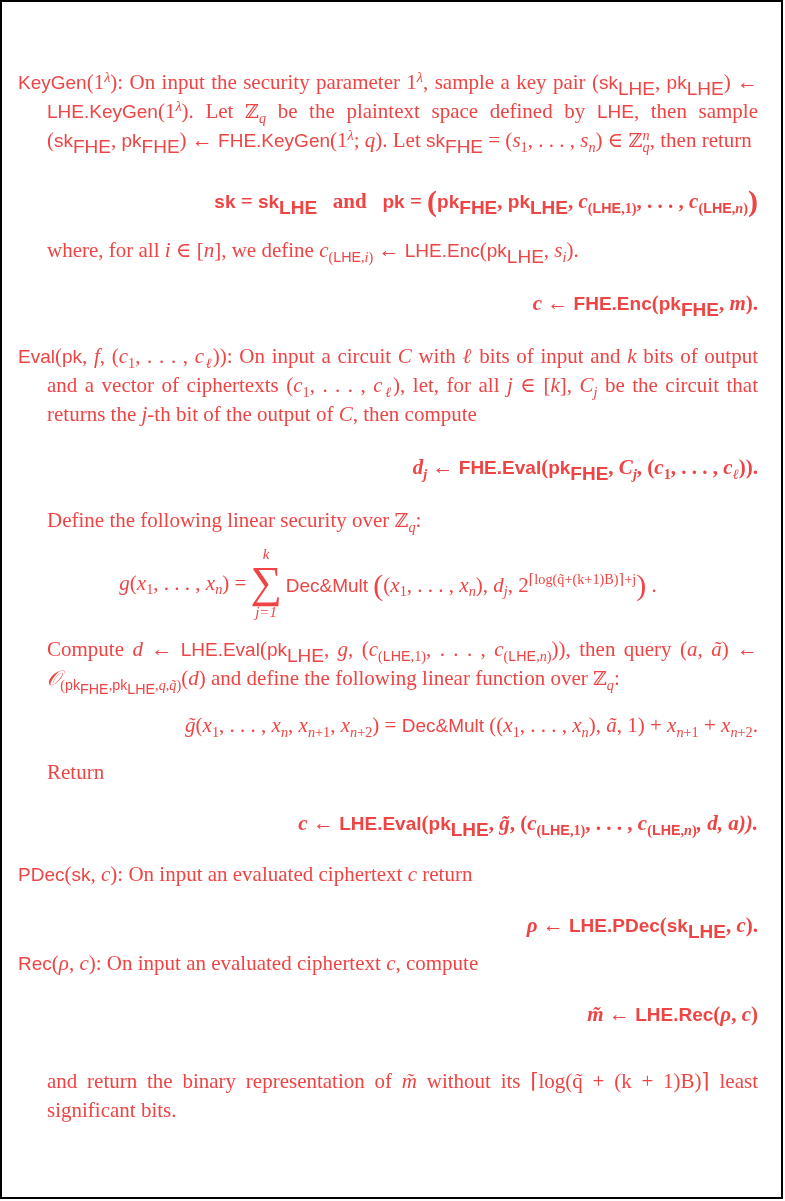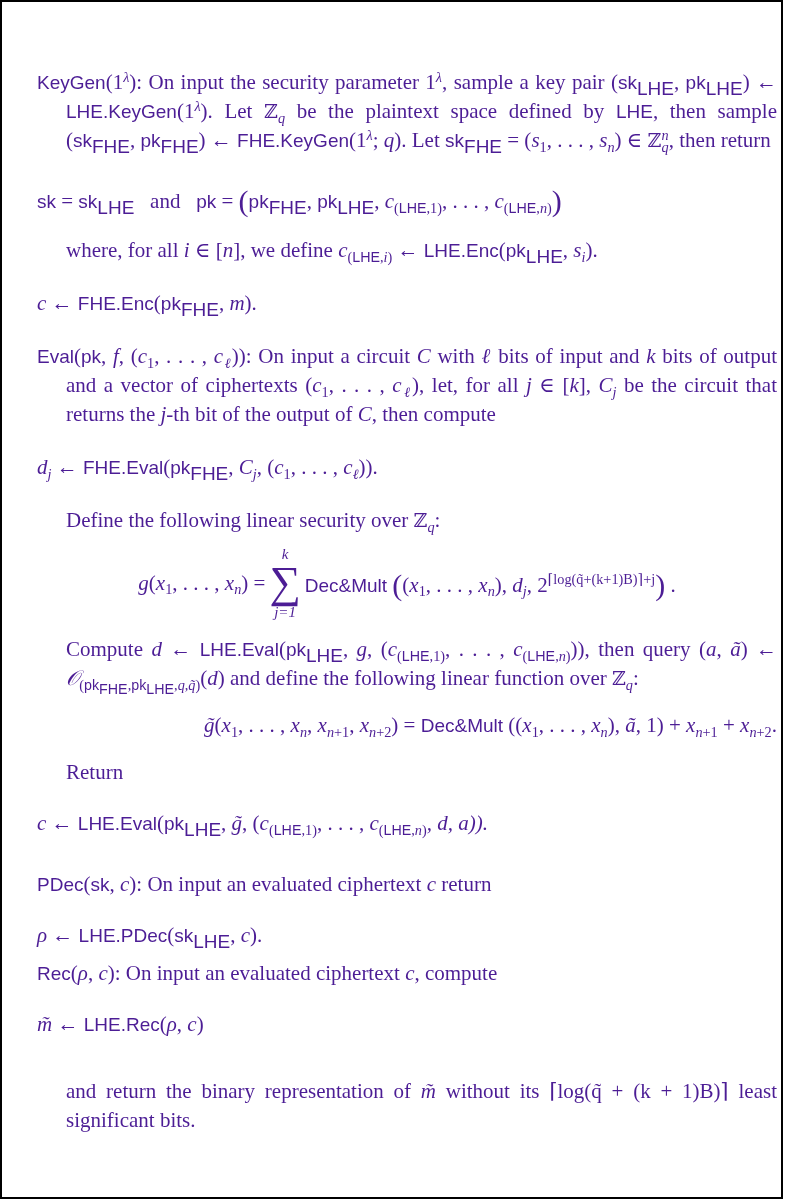--- a/index.html
+++ b/index.html
@@ -2,35 +2,35 @@
 <html><head>
   <meta charset="utf-8">
   <style>
     html, body { margin: 0; padding: 0; background: #ffffff; }
     body { width: 785px; height: 1201px; position: relative; overflow: hidden; }
     .frame {
       position: absolute; left: 0; top: 0; width: 779px; height: 1195px;
       border: 2px solid #000; background: #fff;
     }
     .content {
-      position: absolute; left: 37px; top: 68px; width: 740px;
+      position: absolute; left: 18px; top: 68px; width: 740px;
       font-family: "Liberation Serif", "DejaVu Serif", serif;
-      font-size: 21px; line-height: 29px; color: #4c1d95;
+      font-size: 21px; line-height: 29px; color: #ef4444;
     }
     .sf { font-family: "Liberation Sans", "DejaVu Sans", sans-serif; font-style: normal; font-size: 19px; }
     .it { font-style: italic; }
     .bb { font-family: "DejaVu Serif", serif; font-style: normal; font-size: 19px; }
     sub, sup { font-size: 0.68em; line-height: 0; position: relative; vertical-align: baseline; }
     sub { top: 0.32em; }
     sup { top: -0.5em; }
     sub .sf, sup .sf { font-size: 1em; }
     .sub-sub { font-size: 0.8em; }
     .hang { padding-left: 29px; text-indent: -29px; text-align: justify; }
     .indent { padding-left: 29px; text-align: justify; }
-    .display { text-align: left; margin: 18px 0 18px 0; white-space: nowrap; }
+    .display { text-align: right; margin: 18px 0 18px 0; white-space: nowrap; font-weight: bold; }
     .big-paren { font-size: 30px; position: relative; top: 3px; }
     .sum-block { display: inline-block; vertical-align: middle; text-align: center; line-height: 18px; margin: 0 4px; }
     .sum-block .lim { font-size: 15px; font-style: italic; display: block; }
     .sum-block .sig { font-size: 44px; display: block; line-height: 40px; }
     .formula-g { display: flex; align-items: center; justify-content: center; margin: 8px 0; white-space: nowrap; }
     .left-formula { text-align: right; margin: 18px 0 18px 29px; white-space: nowrap; }
   </style>
 </head>
 <body>
 
@@ -72,21 +72,21 @@
   </div>
 
   <div class="indent"><span>Compute </span><span class="it">d</span><span> ← </span><span class="sf">LHE.Eval</span>(<span class="sf">pk</span><sub class="sf">LHE</sub>, <span class="it">g</span>, (<span class="it">c</span><sub>(<span class="sf">LHE</span>,1)</sub>, . . . , <span class="it">c</span><sub>(<span class="sf">LHE</span>,<span class="it">n</span>)</sub>)<span>), then query</span> (<span class="it">a</span>, <span class="it">ã</span>)<span> ← </span><span class="it">𝒪</span><sub>(<span class="sf">pk</span><sub class="sf sub-sub">FHE</sub>,<span class="sf">pk</span><sub class="sf sub-sub">LHE</sub>,<span class="it">q</span>,<span class="it">q̃</span>)</sub>(<span class="it">d</span>)<span> and define the following linear function over </span><span class="bb">ℤ</span><sub class="it">q</sub>:</div>
 
   <div class="left-formula">
     <span class="it">g̃</span>(<span class="it">x</span><sub>1</sub>, . . . , <span class="it">x</span><sub class="it">n</sub>, <span class="it">x</span><sub><span class="it">n</span>+1</sub>, <span class="it">x</span><sub><span class="it">n</span>+2</sub>) = <span class="sf">Dec&amp;Mult</span> ((<span class="it">x</span><sub>1</sub>, . . . , <span class="it">x</span><sub class="it">n</sub>), <span class="it">ã</span>, <span>1) + </span><span class="it">x</span><sub><span class="it">n</span>+1</sub> + <span class="it">x</span><sub><span class="it">n</span>+2</sub>.
   </div>
 
   <div class="indent"><span>Return</span></div>
 
-  <div class="display" style="margin-top:22px;margin-bottom:32px;">
+  <div class="display" style="margin-top:22px;margin-bottom:22px;">
     <span class="it">c</span><span> ← </span><span class="sf">LHE.Eval</span>(<span class="sf">pk</span><sub class="sf">LHE</sub>, <span class="it">g̃</span>, (<span class="it">c</span><sub>(<span class="sf">LHE</span>,1)</sub>, . . . , <span class="it">c</span><sub>(<span class="sf">LHE</span>,<span class="it">n</span>)</sub><span class="it">, d, a)).</span>
   </div>
 
   <div class="hang"><span class="sf">PDec</span>(<span class="sf">sk</span>, <span class="it">c</span>):<span> On input an evaluated ciphertext </span><span class="it">c</span><span> return</span></div>
 
   <div class="display" style="margin-top:22px;margin-bottom:9px;">
     <span class="it">ρ</span><span> ← </span><span class="sf">LHE.PDec</span>(<span class="sf">sk</span><sub class="sf">LHE</sub>, <span class="it">c</span><span>).</span>
   </div>
 
   <div class="hang"><span class="sf">Rec</span>(<span class="it">ρ</span>, <span class="it">c</span>):<span> On input an evaluated ciphertext </span><span class="it">c</span><span>, compute</span></div>

